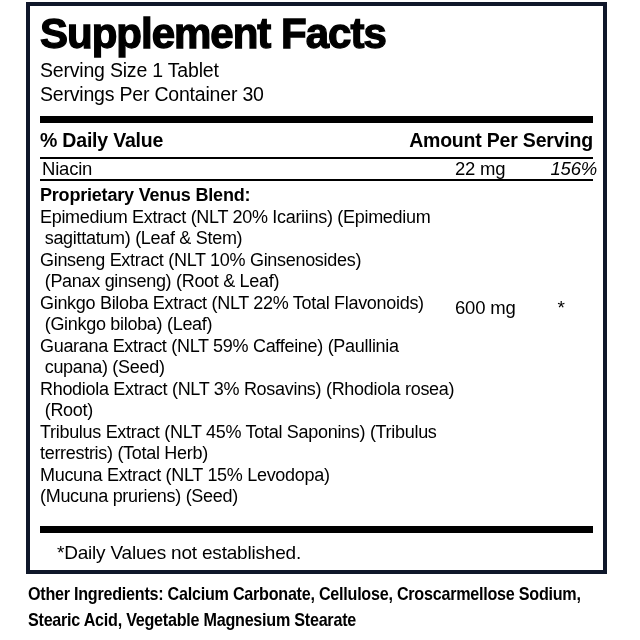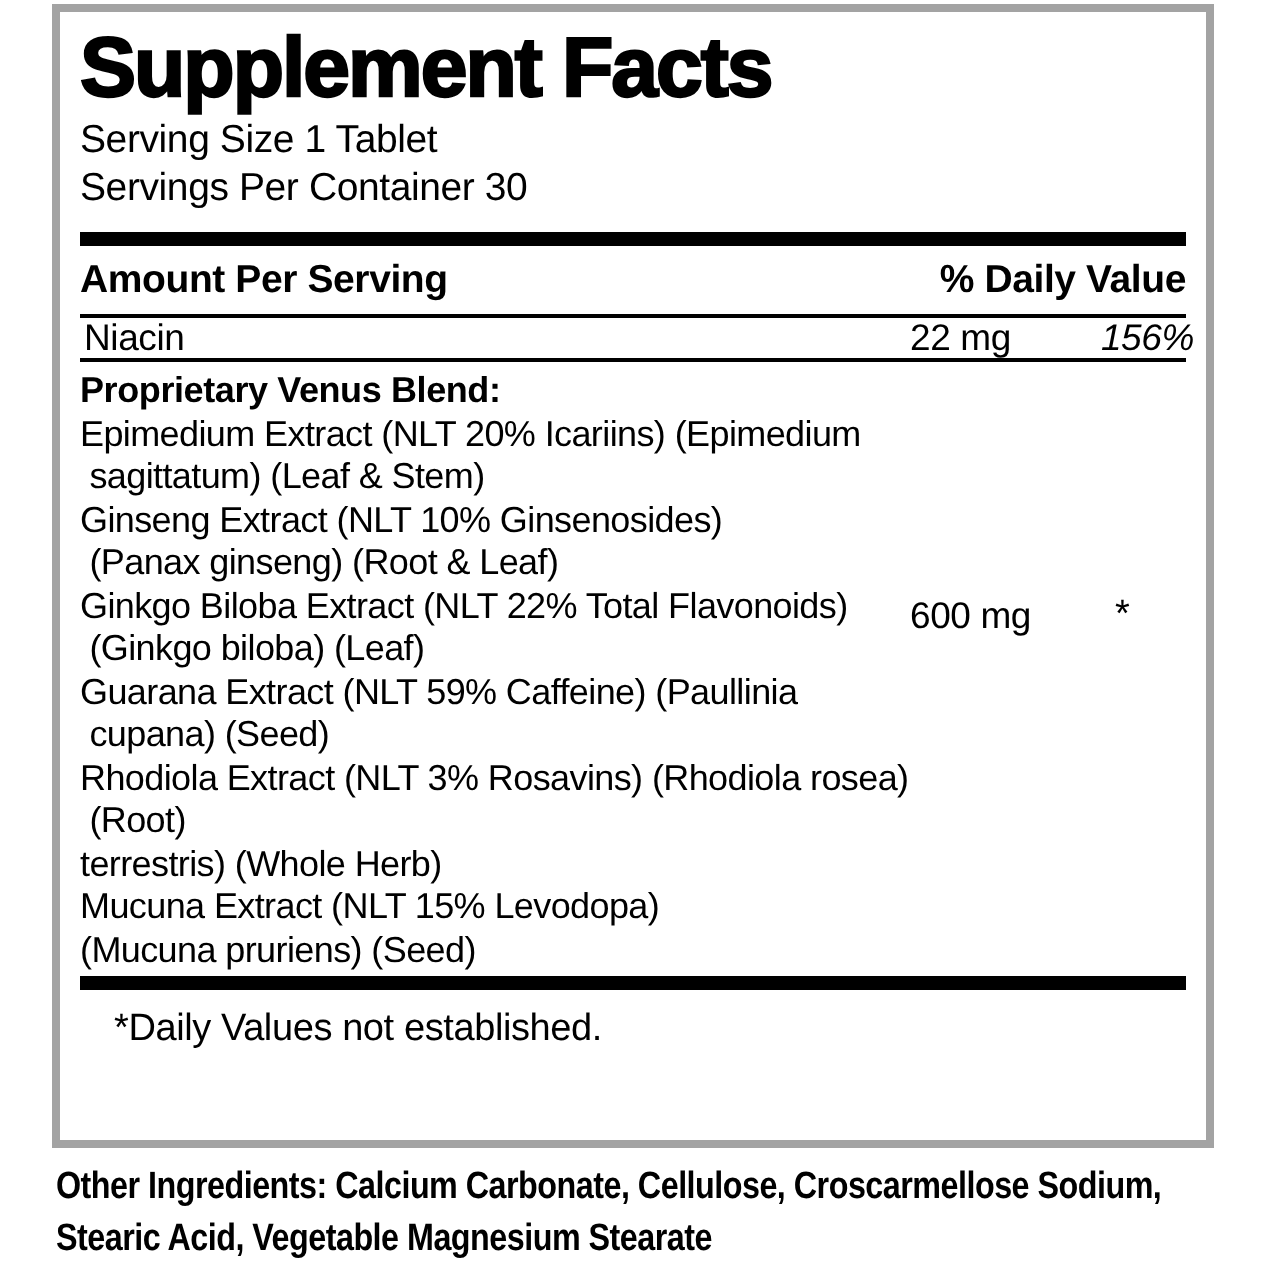--- a/index.html
+++ b/index.html
@@ -5,21 +5,21 @@
   html,body{margin:0;padding:0;}
   body{
     width:640px;height:640px;background:#ffffff;color:#000;
     font-family:"Liberation Sans", sans-serif;
     -webkit-font-smoothing:antialiased;
     position:relative;overflow:hidden;
   }
   .page{position:absolute;inset:0;background:#fff;}
   .box{
     position:absolute;left:26px;top:2px;width:581px;height:572px;
-    border:4px solid #a3a3a3;box-sizing:border-box;
+    border:4px solid #0f172a;box-sizing:border-box;
     padding:4px 10px;background:#fff;
   }
   .title{
     font-size:42px;font-weight:bold;letter-spacing:-1px;line-height:48px;
     -webkit-text-stroke:1.3px #000;
     white-space:nowrap;margin-top:0;
   }
   .serv{font-size:19.5px;line-height:24px;letter-spacing:-0.2px;white-space:nowrap;}
   .bar{height:7px;background:#000;}
   .bar.top{margin-top:10px;}
@@ -27,21 +27,21 @@
   .colhead{
     display:flex;justify-content:space-between;align-items:center;
     font-weight:bold;font-size:19.5px;letter-spacing:-0.2px;
     margin-top:5px;height:24px;
   }
   .colhead+.hr{margin-top:5px;}
   .nrow{position:relative;height:20px;font-size:18.5px;letter-spacing:-0.2px;}
   .nrow .nm{position:absolute;left:2px;top:50%;transform:translateY(-50%);white-space:nowrap;}
   .nrow .amt{position:absolute;left:415px;top:50%;transform:translateY(-50%);white-space:nowrap;}
   .nrow .dv{position:absolute;left:485px;width:72px;top:50%;transform:translateY(-50%);text-align:right;font-style:italic;}
-  .blend{position:relative;padding-top:4px;padding-bottom:2px;font-size:18px;letter-spacing:-0.3px;}
+  .blend{position:relative;padding-top:4px;padding-bottom:18px;font-size:18px;letter-spacing:-0.3px;}
   .blend .bl{line-height:21.5px;white-space:pre;}
   .blend .bl .it{}
   .blend .bl .bd{font-weight:bold;letter-spacing:-0.2px;}
   .blend .amt{position:absolute;left:415px;top:116px;font-size:18.5px;letter-spacing:-0.2px;white-space:nowrap;}
   .blend .dv{position:absolute;left:485px;width:72px;top:116px;text-align:center;font-size:19px;}
   .footnote{margin-top:7px;font-size:19px;line-height:26px;letter-spacing:-0.2px;white-space:nowrap;margin-left:17px;}
   .other{
     position:absolute;left:28px;top:581px;width:610px;
     font-size:19px;font-weight:bold;letter-spacing:-0.3px;line-height:25.5px;
   }
@@ -56,22 +56,22 @@
 
     <div class="title">Supplement Facts</div>
 
     <div class="serv">Serving Size 1 Tablet</div>
 
     <div class="serv">Servings Per Container 30</div>
 
     <div class="bar top"></div>
 
     <div class="colhead">
+      <span>% Daily Value</span>
       <span>Amount Per Serving</span>
-      <span>% Daily Value</span>
     </div>
 
     <div class="hr"></div>
 
     <div class="nrow">
       <span class="nm">Niacin</span>
       <span class="amt">22 mg</span>
       <span class="dv">156%</span>
     </div>
 
@@ -83,21 +83,22 @@
           <div class="bl"><span>Epimedium Extract (NLT 20% Icariins) </span><span class="it">(Epimedium</span></div>
           <div class="bl"><span> </span><span class="it">sagittatum)</span><span> (Leaf &amp; Stem)</span></div>
           <div class="bl"><span>Ginseng Extract (NLT 10% Ginsenosides)</span></div>
           <div class="bl"><span> </span><span class="it">(Panax ginseng)</span><span> (Root &amp; Leaf)</span></div>
           <div class="bl"><span>Ginkgo Biloba Extract (NLT 22% Total Flavonoids)</span></div>
           <div class="bl"><span> </span><span class="it">(Ginkgo biloba)</span><span> (Leaf)</span></div>
           <div class="bl"><span>Guarana Extract (NLT 59% Caffeine) </span><span class="it">(Paullinia</span></div>
           <div class="bl"><span> </span><span class="it">cupana)</span><span> (Seed)</span></div>
           <div class="bl"><span>Rhodiola Extract (NLT 3% Rosavins) </span><span class="it">(Rhodiola rosea)</span></div>
           <div class="bl"><span> (Root)</span></div>
-          <div class="bl"><span class="it">terrestris)</span><span> (Whole Herb)</span></div>
+          <div class="bl"><span>Tribulus Extract (NLT 45% Total Saponins) </span><span class="it">(Tribulus</span></div>
+          <div class="bl"><span class="it">terrestris)</span><span> (Total Herb)</span></div>
           <div class="bl"><span>Mucuna Extract (NLT 15% Levodopa)</span></div>
           <div class="bl"><span class="it">(Mucuna pruriens)</span><span> (Seed)</span></div>
         </div>
       <span class="amt">600 mg</span>
       <span class="dv">*</span>
     </div>
 
     <div class="bar"></div>
 
     <div class="footnote">*Daily Values not established.</div>

